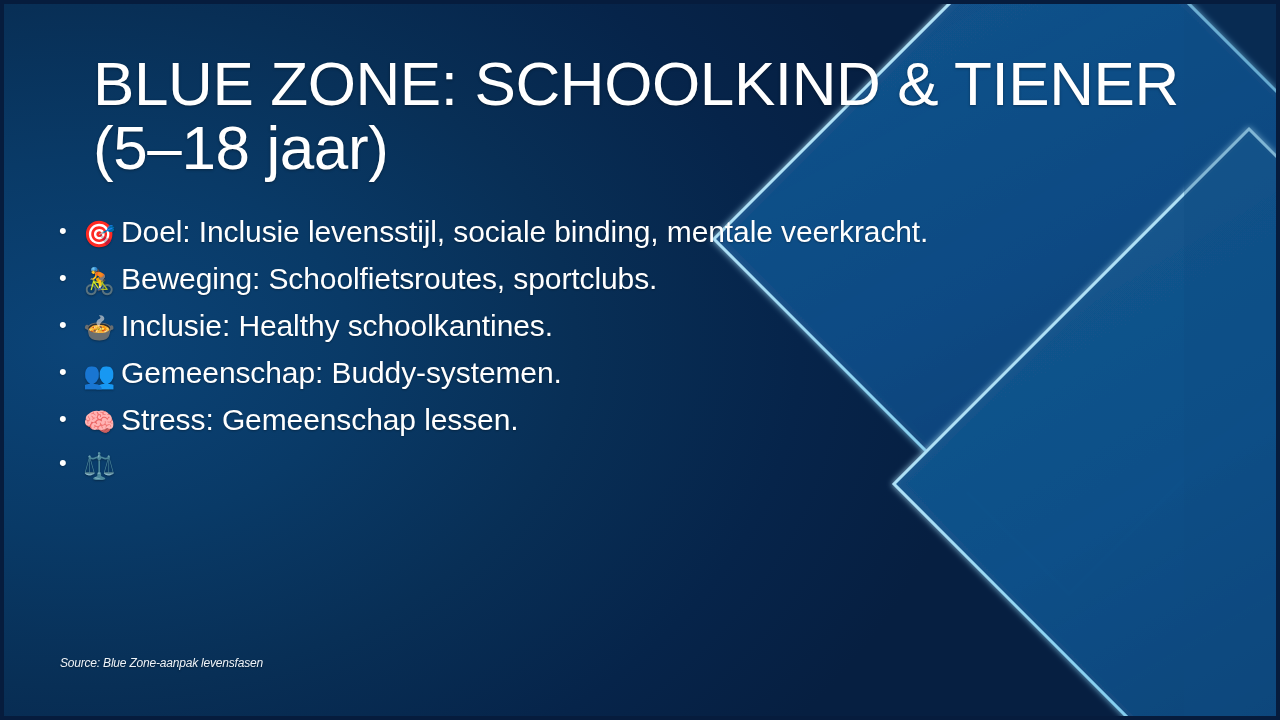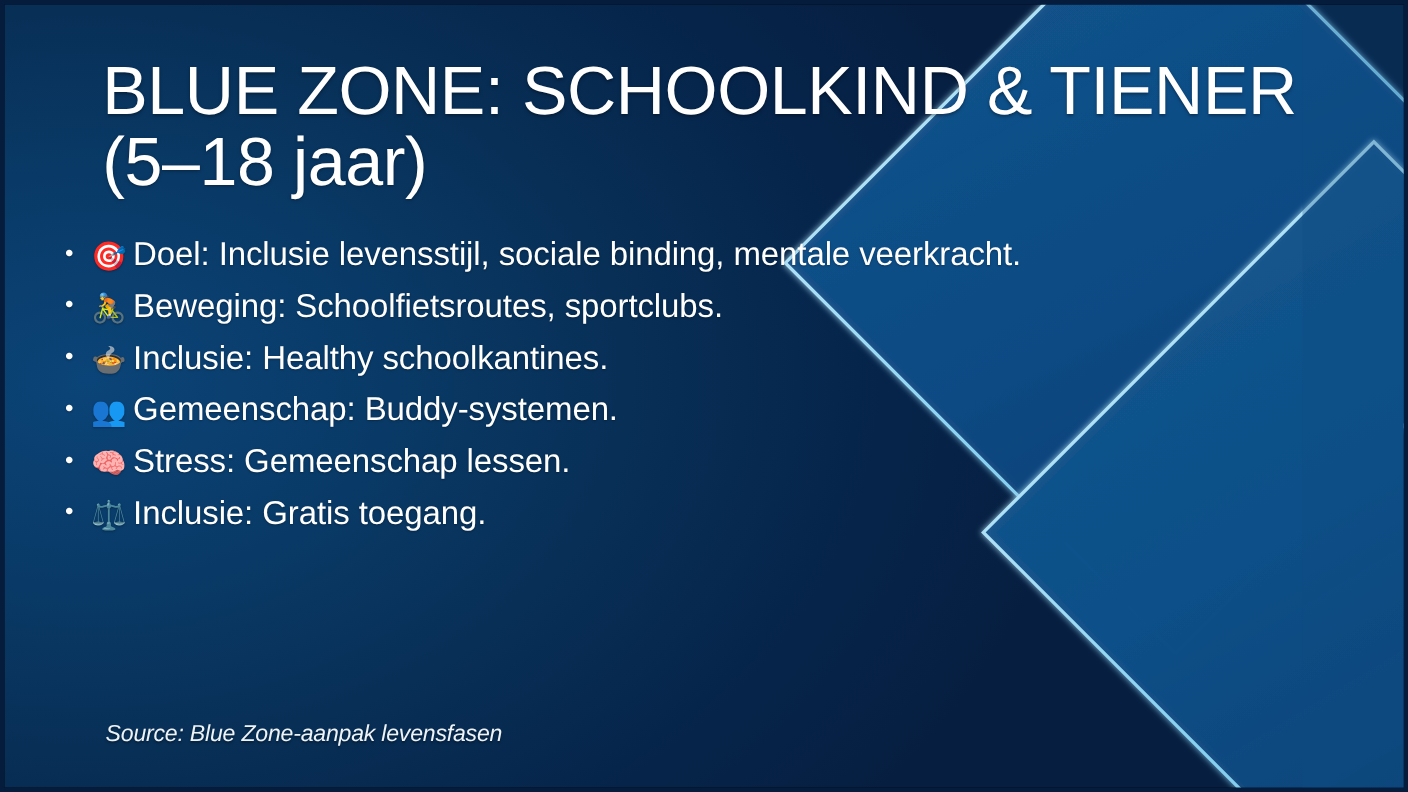--- a/index.html
+++ b/index.html
@@ -107,27 +107,26 @@
     flex: 1 1 auto;
     white-space: nowrap;
   }
 
   
   .source-note {
     position: absolute;
     left: 56px;
     top: 652px;
     color: #eef3f8;
-    font-size: 21px;
+    font-size: 12px;
     font-style: italic;
     font-weight: 400;
     letter-spacing: -0.2px;
     text-shadow: 0 1px 2px rgba(0,0,0,0.35);
     white-space: nowrap;
-    margin-left: 36px;
   }
 </style>
 </head>
 <body>
 
 <div id="slide">
 
   <div class="deco-layer">
     <svg class="deco-svg" viewBox="0 0 1280 720" preserveAspectRatio="none">
       <defs>
@@ -210,21 +209,20 @@
 
       <li>
         <span class="bullet-dot">•</span>
         <span class="bullet-emoji">🧠</span>
         <span class="bullet-text">Stress: Gemeenschap lessen.</span>
       </li>
 
       <li>
         <span class="bullet-dot">•</span>
         <span class="bullet-emoji">⚖️</span>
-        <span class="bullet-text">Inclusie: Gratis toegang.</span>
       </li>
 
     </ul>
   </div>
 
   <div class="source-note">Source: Blue Zone-aanpak levensfasen</div>
 
 </div>
 
 </body></html>

